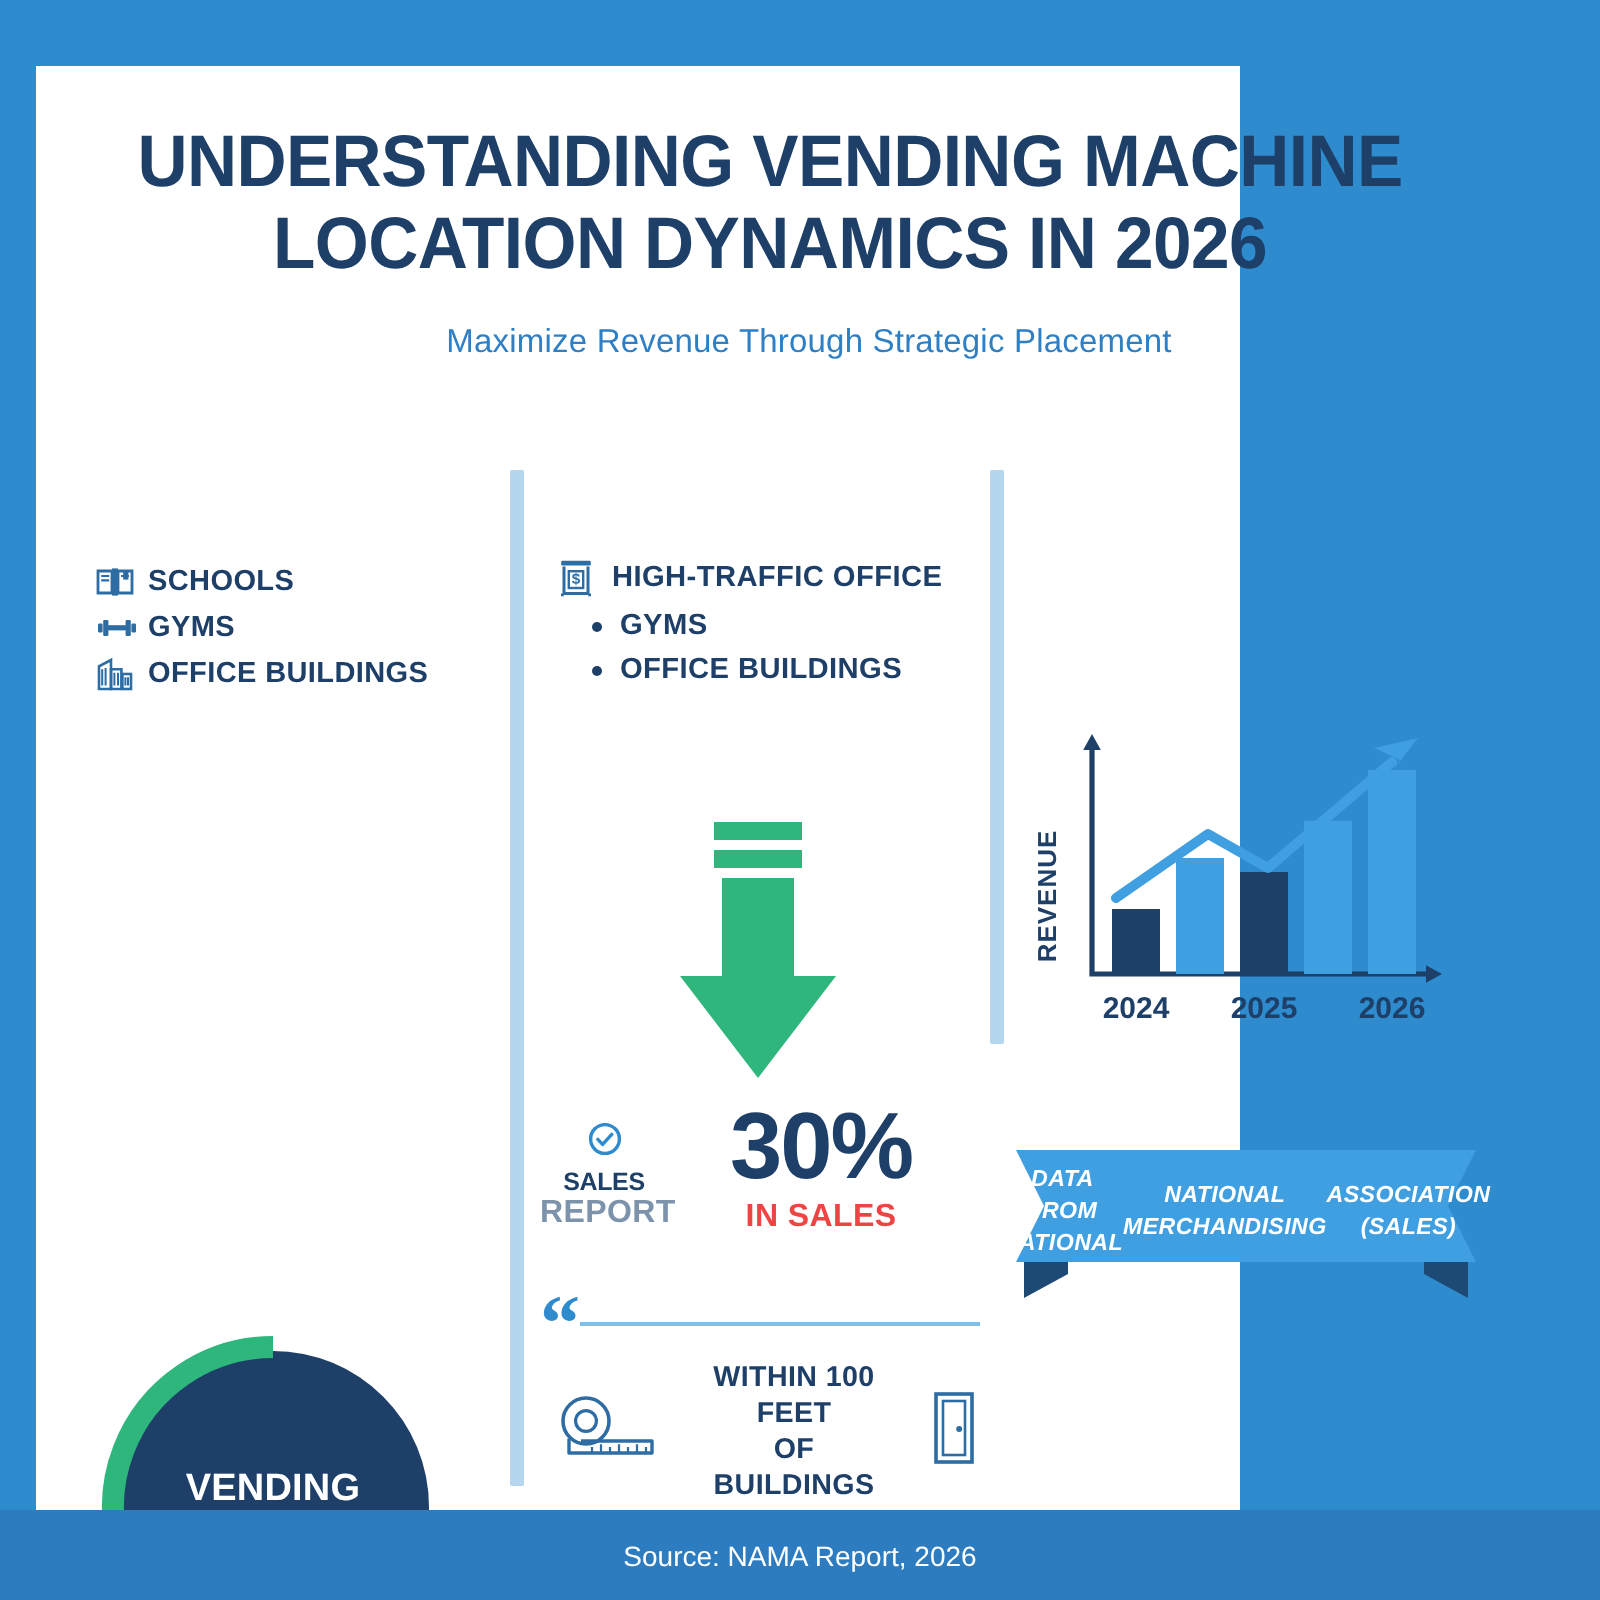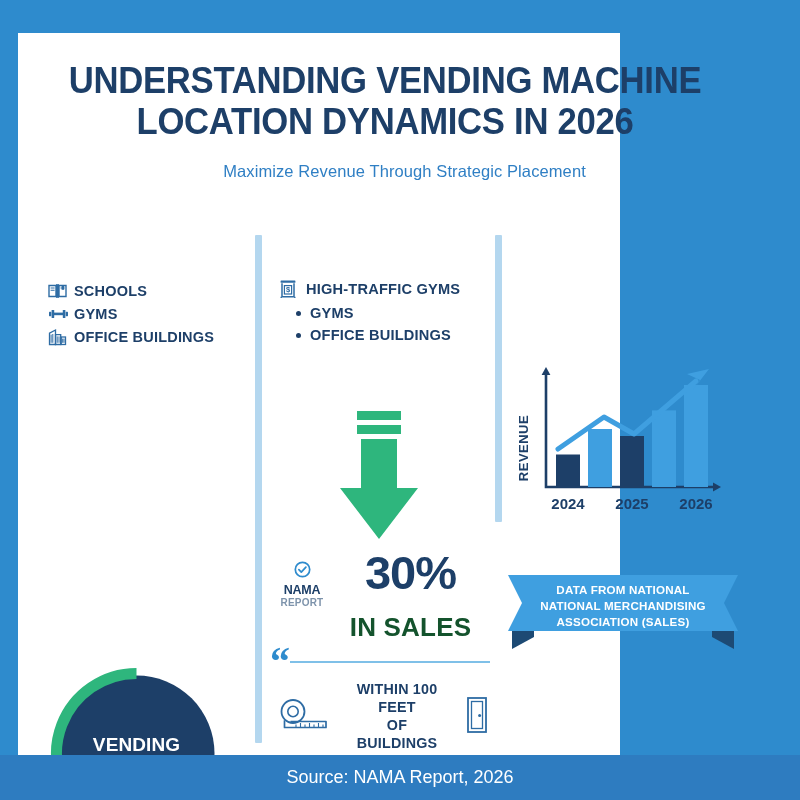--- a/index.html
+++ b/index.html
@@ -83,51 +83,51 @@
     position: relative; letter-spacing: 0.2px;
   }
   .ht-sub::before {
     content: ""; position: absolute; left: -14px; top: 6px;
     width: 5px; height: 5px; border-radius: 50%; background: #1d3f68;
   }
   #arrow-wrap { position: absolute; left: 0; top: 132px; width: 233px; text-align: center; }
   #stat-row { position: absolute; left: 0; top: 272px; width: 233px; display: flex; align-items: flex-start; }
   #nama-badge { width: 64px; text-align: center; padding-top: 10px; margin-left: 8px;}
   #nama-name { font-size: 12.5px; font-weight: 700; color: #1d3f68; letter-spacing: -0.2px; margin-top: 1px; }
-  #nama-sub { font-size: 10px; font-weight: 600; color: #7d93ab; letter-spacing: 0.2px; }
+  #nama-sub { font-size: 16px; font-weight: 600; color: #7d93ab; letter-spacing: 0.2px; }
   #stat-num-box { flex: 1; text-align: center; padding-right: 8px; }
   #stat-num { font-size: 47px; font-weight: 800; color: #1d3f68; line-height: 0.95; letter-spacing: -1px; }
-  #stat-label { font-size: 26px; font-weight: 800; color: #14532d; letter-spacing: 0.2px; margin-top: 16px; }
+  #stat-label { font-size: 16px; font-weight: 800; color: #ef4444; letter-spacing: 0.2px; margin-top: 4px; }
 
   #quote-block { position: absolute; left: 8px; top: 372px; width: 220px; }
   .q-line-row { display: flex; align-items: center; }
   .q-mark { font-size: 40px; line-height: 0.55; color: #2e8bcd; font-family: "Liberation Serif", serif; font-weight: 700; }
   .q-rule { flex: 1; height: 2px; background: #7fc0e8; }
   #q-top { margin-bottom: 4px; }
   #q-bot { margin-top: 2px; }
   #q-content { display: flex; align-items: center; justify-content: center; gap: 16px; padding: 4px 0 4px 6px; }
   #q-text { font-size: 14.3px; font-weight: 800; color: #1d3f68; line-height: 1.25; text-align: center; letter-spacing: 0.2px; }
 
   
   #col3 { position: absolute; left: 484px; top: 246px; width: 250px; }
   #chart-wrap { position: absolute; left: 14px; top: 84px; }
   #banner-wrap { position: absolute; left: 6px; top: 294px; }
   #banner-text {
     position: absolute; left: 0; top: 0; width: 230px; height: 66px;
-    display: flex; flex-direction: column; align-items: center; justify-content: center;
+    display: flex; flex-direction: row; align-items: center; justify-content: center;
     color: #ffffff; font-size: 11.6px; font-weight: 700; line-height: 1.38;
-    text-align: center; letter-spacing: 0.2px;
+    text-align: center; letter-spacing: 0.2px; font-style: italic;
   }
 
   
   #footer {
     position: absolute; left: 0; bottom: 0; width: 800px; height: 45px;
     background: #2e7cc0;
     display: flex; align-items: center; justify-content: center;
-    color: #ffffff; font-size: 18px;
+    color: #ffffff; font-size: 14px;
   }
 </style>
 </head>
 <body>
 
 <div id="poster">
   <div id="card">
 
     <div id="header">
       <div id="title">
@@ -204,40 +204,40 @@
       <div id="ht-head">
         <span class="ht-icon">
           <svg width="20" height="20" viewBox="0 0 20 20">
             <rect x="2.6" y="1.4" width="14.8" height="2.4" rx="0.5" fill="#2e6ca4"></rect>
             <path d="M4 4.2v13.5h12V4.2" fill="none" stroke="#2e6ca4" stroke-width="1.5"></path>
             <rect x="6.4" y="6.6" width="7.2" height="8.4" fill="none" stroke="#2e6ca4" stroke-width="1.2"></rect>
             <text x="10" y="13.1" font-size="7.6" font-family="Liberation Sans, sans-serif" font-weight="700" fill="#2e6ca4" text-anchor="middle">$</text>
             <path d="M3.2 17.7v1.4M16.8 17.7v1.4" stroke="#2e6ca4" stroke-width="1.4"></path>
           </svg>
         </span>
-        <span id="ht-title">HIGH-TRAFFIC GYMS</span>
+        <span id="ht-title">HIGH-TRAFFIC OFFICE</span>
       </div>
       <div class="ht-sub">GYMS</div>
       <div class="ht-sub">OFFICE BUILDINGS</div>
 
       <div id="arrow-wrap">
         <svg width="96" height="135" viewBox="0 0 96 135">
           <rect x="26" y="0" width="44" height="9" fill="#2eb67d"></rect>
           <rect x="26" y="14" width="44" height="9" fill="#2eb67d"></rect>
           <path d="M30 28h36v49h21L48 128 9 77h21z" fill="#2eb67d"></path>
         </svg>
       </div>
 
       <div id="stat-row">
         <div id="nama-badge">
           <svg width="17" height="17" viewBox="0 0 17 17">
             <circle cx="8.5" cy="8.5" r="7.2" fill="none" stroke="#2e8bcd" stroke-width="1.7"></circle>
             <path d="M4.9 8.7l2.4 2.5 4.6-5" fill="none" stroke="#2e8bcd" stroke-width="1.7" stroke-linecap="round" stroke-linejoin="round"></path>
           </svg>
-          <div id="nama-name">NAMA</div>
+          <div id="nama-name">SALES</div>
           <div id="nama-sub">REPORT</div>
         </div>
         <div id="stat-num-box">
           <div id="stat-num">30%</div>
           <div id="stat-label">IN SALES</div>
         </div>
       </div>
 
       <div id="quote-block">
         <div class="q-line-row" id="q-top">

